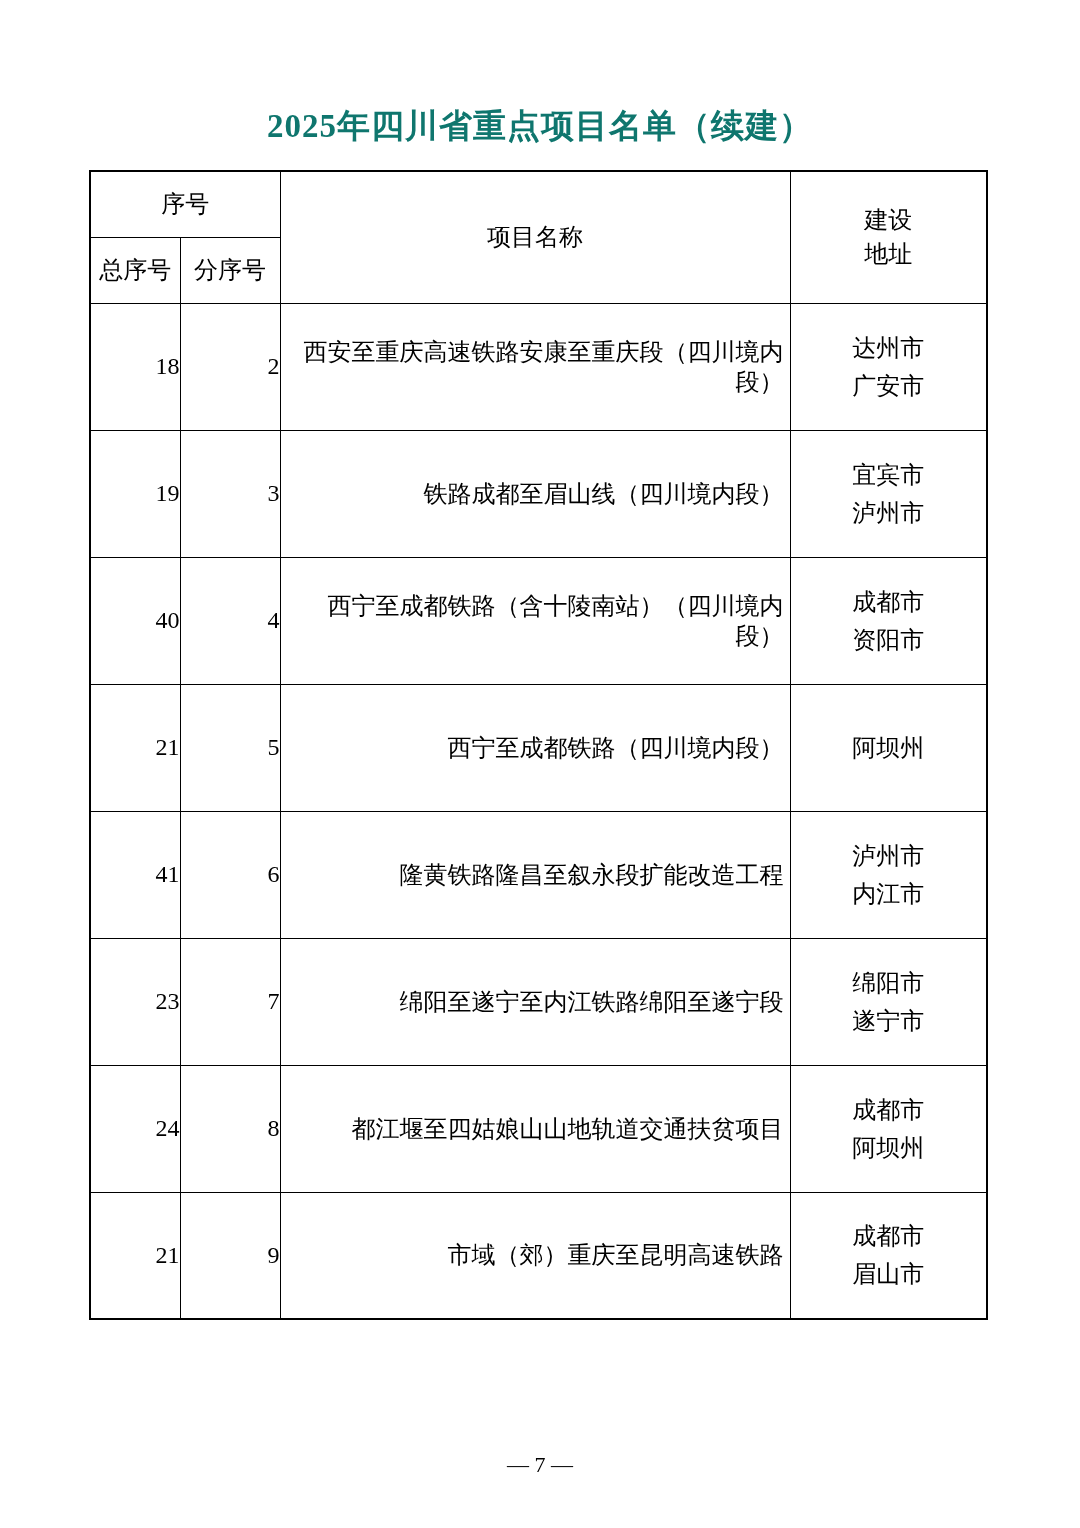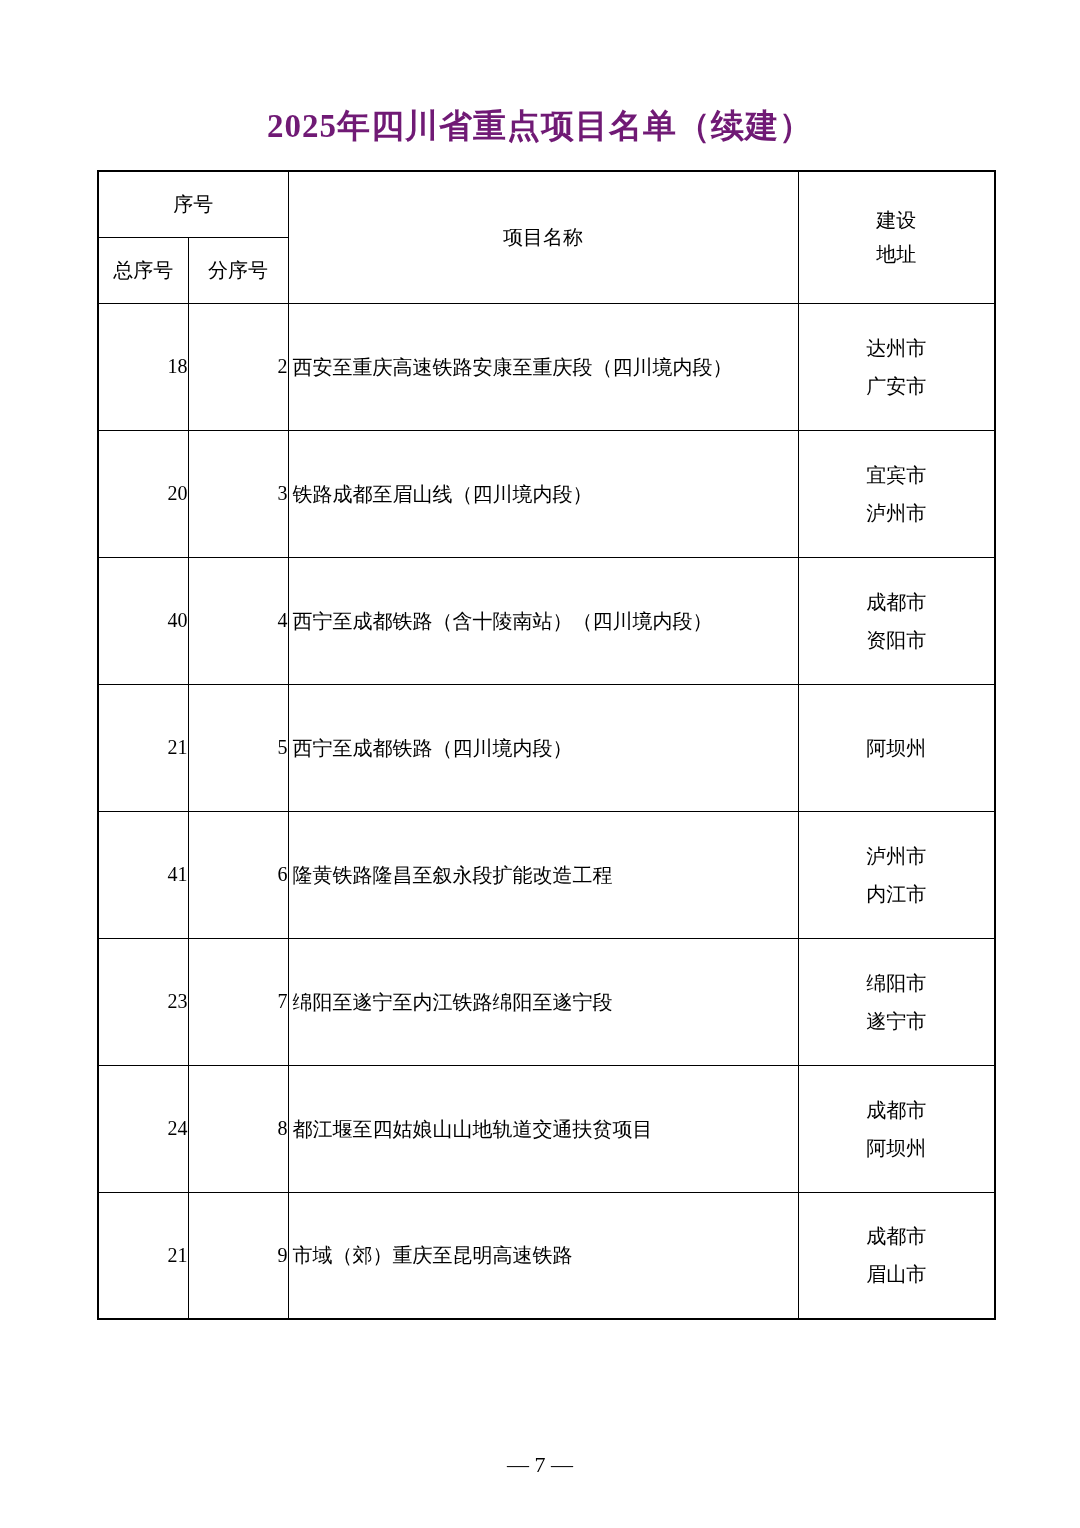--- a/index.html
+++ b/index.html
@@ -18,30 +18,30 @@
   }
   .doc-title {
     position: absolute;
     top: 104px;
     left: 0;
     width: 1080px;
     text-align: center;
     font-size: 33px;
     font-weight: bold;
     letter-spacing: 1px;
-    color: #701a75;
+    color: #0f766e;
   }
   table.project-table {
     position: absolute;
     top: 170px;
-    left: 97px;
+    left: 89px;
     width: 897px;
     border-collapse: collapse;
     table-layout: fixed;
-    font-size: 20px;
+    font-size: 24px;
     color: #000000;
   }
   table.project-table, table.project-table th, table.project-table td {
     border: 1px solid #000000;
   }
   table.project-table {
     border: 2px solid #000000;
   }
   table.project-table th {
     font-weight: normal;
@@ -51,23 +51,23 @@
   }
   tr.header-row-1 { height: 66px; }
   tr.header-row-2 { height: 66px; }
   tr.data-row { height: 127px; }
   td.num-cell {
     text-align: right;
     vertical-align: middle;
     padding: 0;
   }
   td.name-cell {
-    text-align: left;
+    text-align: right;
     vertical-align: middle;
-    padding: 0 6px 0 4px;
+    padding: 0 6px 0 12px;
     line-height: 30px;
   }
   td.loc-cell {
     text-align: center;
     vertical-align: middle;
     padding: 12px;
   }
   .loc-line {
     line-height: 38px;
   }
@@ -116,21 +116,21 @@
         <tr class="data-row">
           <td class="num-cell">18</td>
           <td class="num-cell">2</td>
           <td class="name-cell">西安至重庆高速铁路安康至重庆段（四川境内段）</td>
           <td class="loc-cell">
             <div class="loc-line">达州市</div>
             <div class="loc-line">广安市</div>
           </td>
         </tr>
         <tr class="data-row">
-          <td class="num-cell">20</td>
+          <td class="num-cell">19</td>
           <td class="num-cell">3</td>
           <td class="name-cell">铁路成都至眉山线（四川境内段）</td>
           <td class="loc-cell">
             <div class="loc-line">宜宾市</div>
             <div class="loc-line">泸州市</div>
           </td>
         </tr>
         <tr class="data-row">
           <td class="num-cell">40</td>
           <td class="num-cell">4</td>

